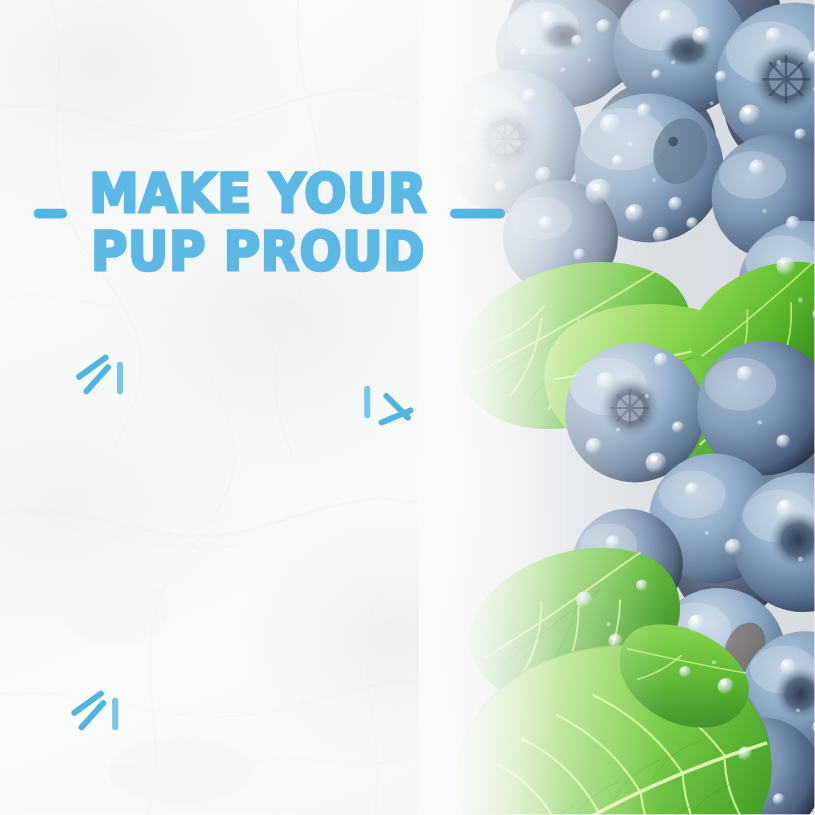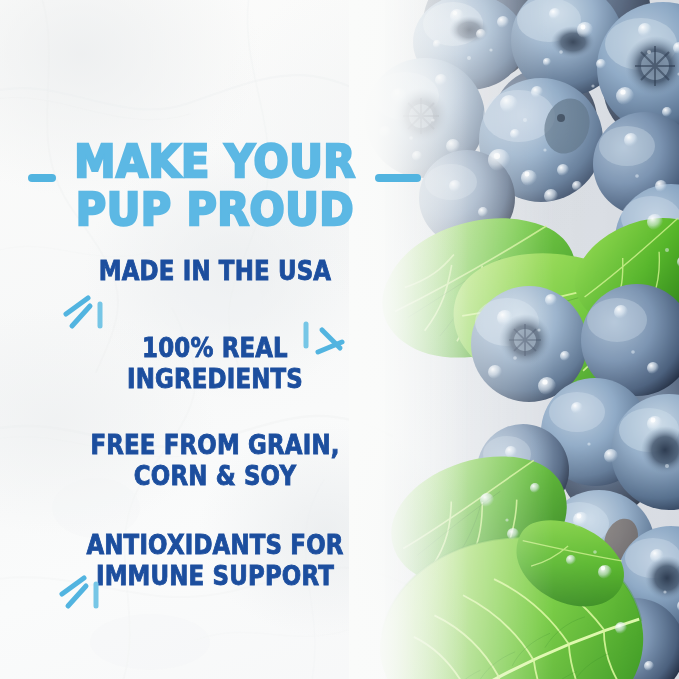--- a/index.html
+++ b/index.html
@@ -530,42 +530,20 @@
   <div class="copy">
 
     <div class="dash dash-left"></div>
     <div class="dash dash-right"></div>
 
     <div class="headline">
       <span class="hl-line">MAKE YOUR</span>
       <span class="hl-line">PUP PROUD</span>
     </div>
 
-    <div class="bullets">
-
-      <div class="bullet b1">
-        <span class="bl">MADE IN THE USA</span>
-      </div>
-
-      <div class="bullet b2">
-        <span class="bl">100% REAL</span>
-        <span class="bl">INGREDIENTS</span>
-      </div>
-
-      <div class="bullet b3">
-        <span class="bl">FREE FROM GRAIN,</span>
-        <span class="bl">CORN &amp; SOY</span>
-      </div>
-
-      <div class="bullet b4">
-        <span class="bl">ANTIOXIDANTS FOR</span>
-        <span class="bl">IMMUNE SUPPORT</span>
-      </div>
-
-    </div>
 
     <svg class="sparkle sp-1" width="48" height="44" viewBox="0 0 48 44">
       <g stroke="#52b4e0" stroke-width="5" stroke-linecap="round" fill="none">
         <path d="M4 22 L26 6"></path>
         <path d="M10 34 L28 14"></path>
         <path d="M38 12 L38 34" stroke="#76c6e6"></path>
       </g>
     </svg>
 
     <svg class="sparkle sp-2" width="50" height="46" viewBox="0 0 50 46">

